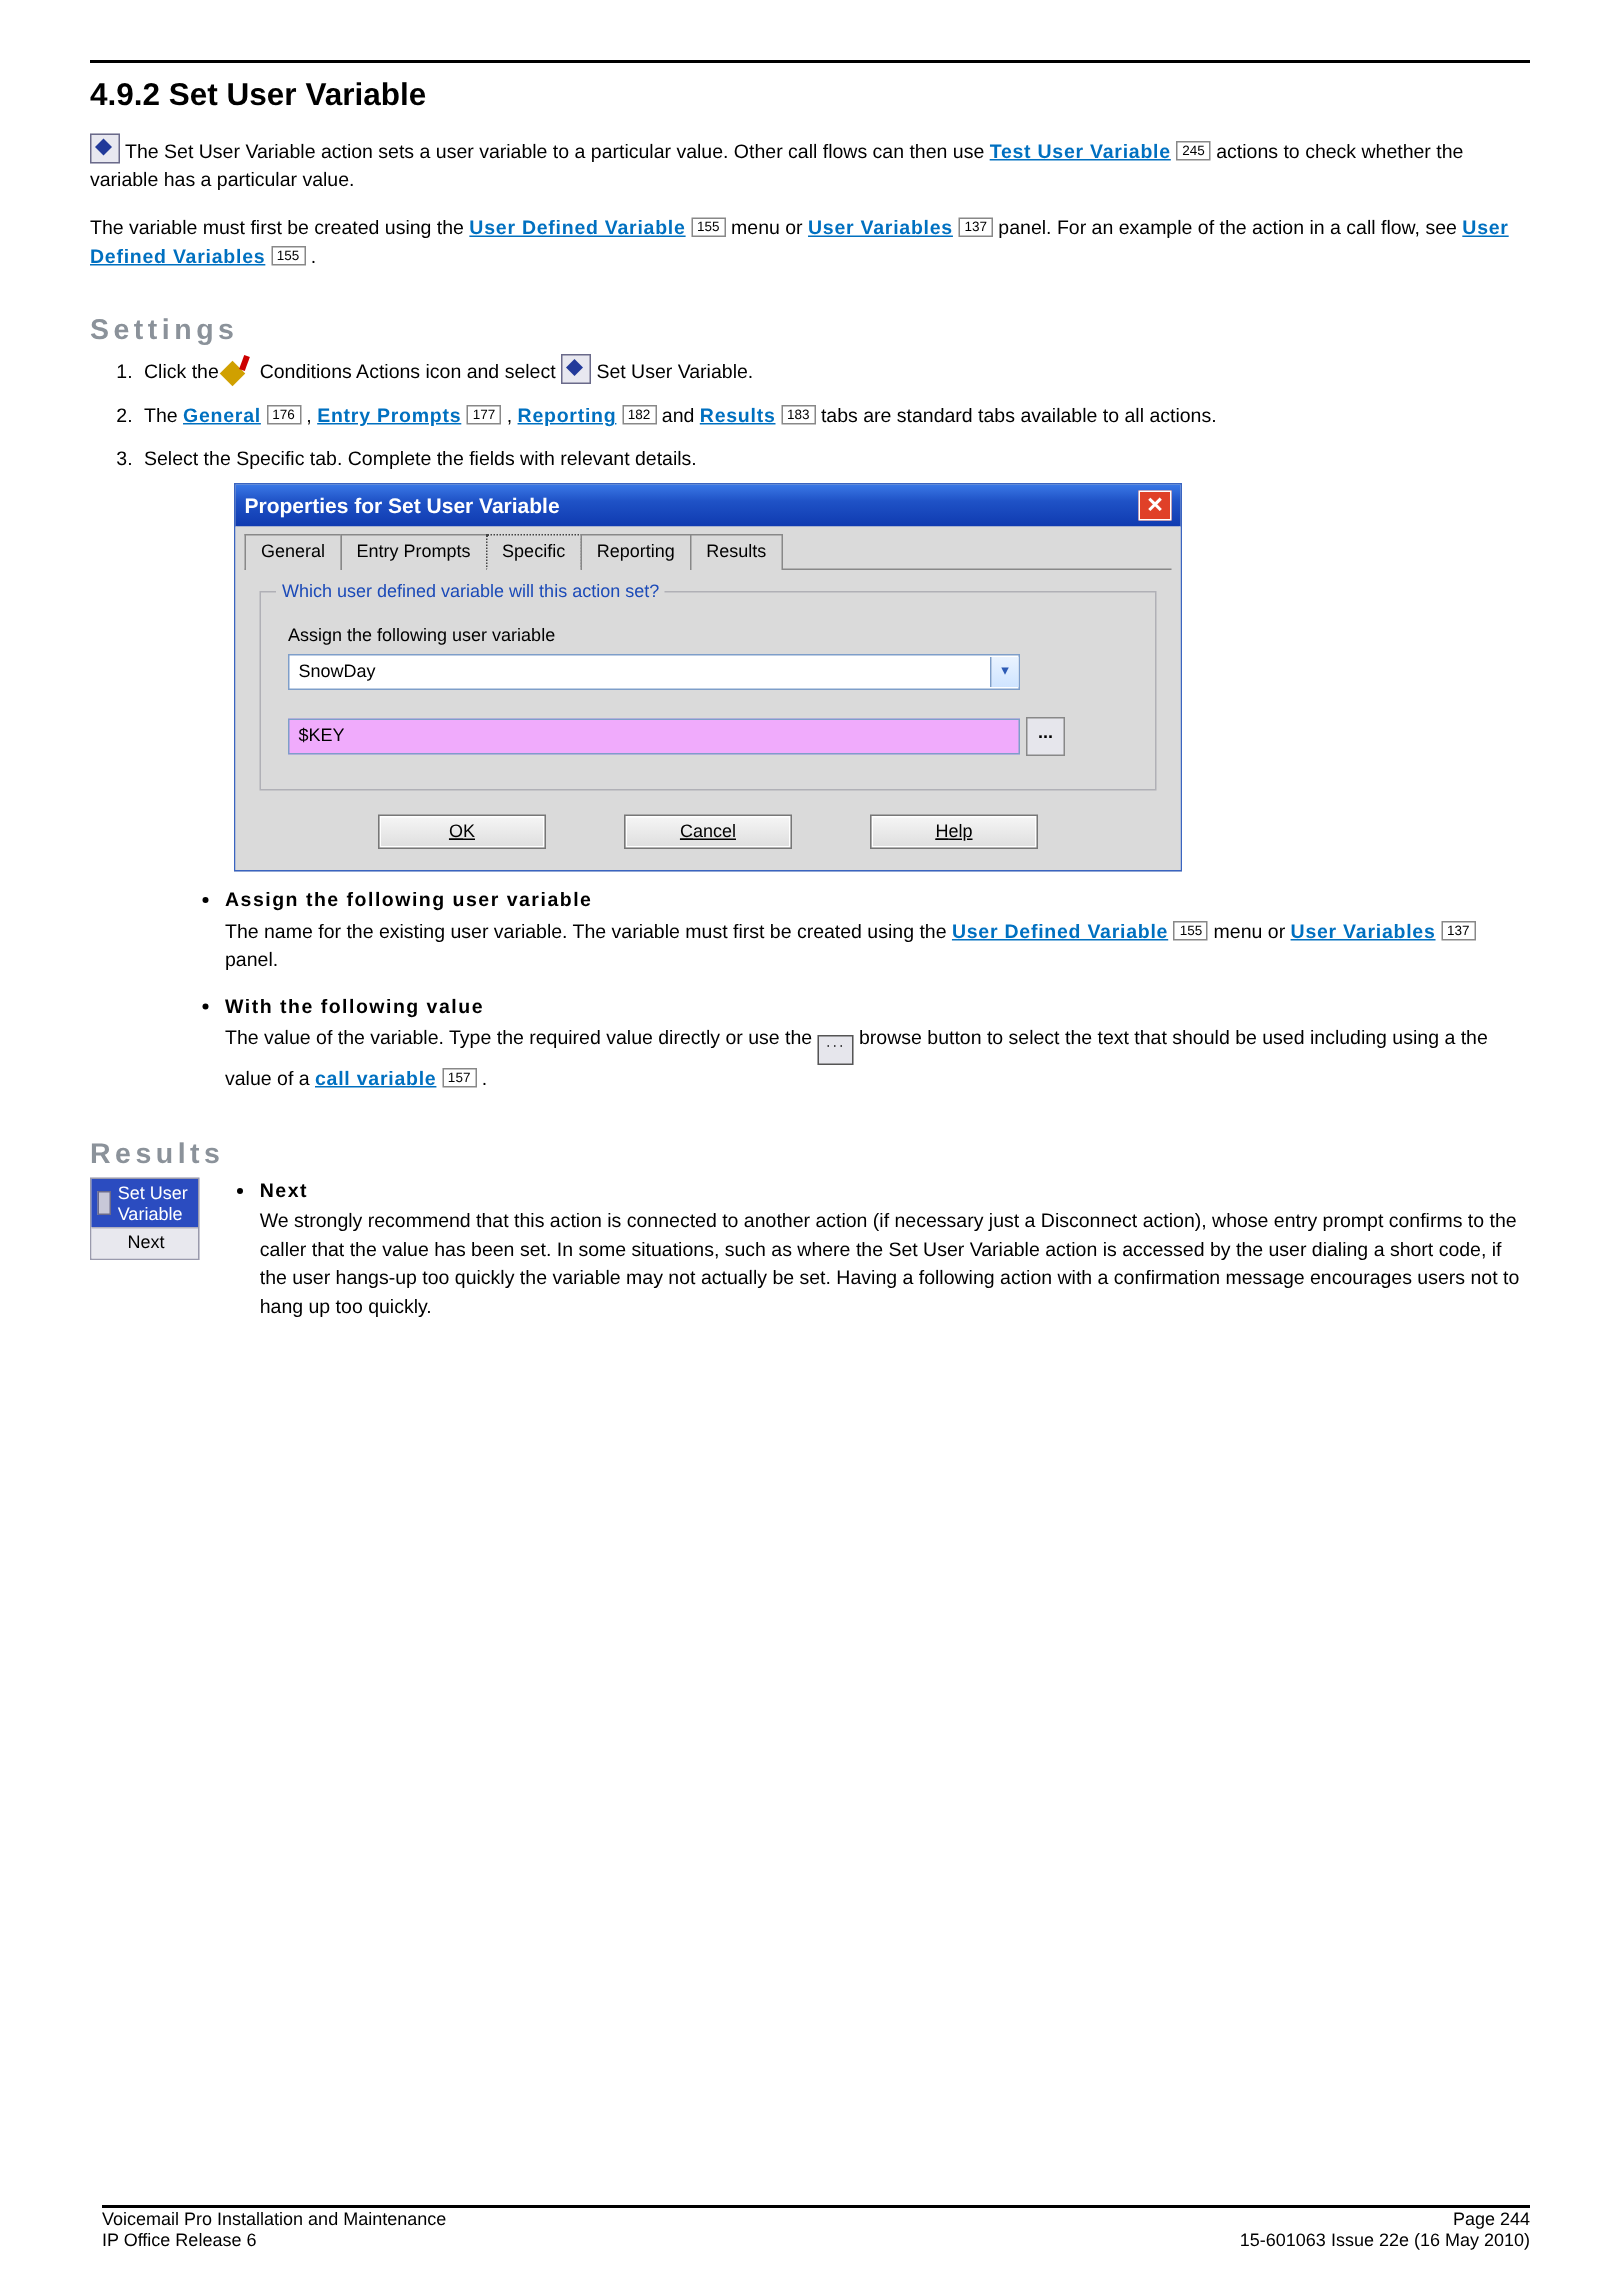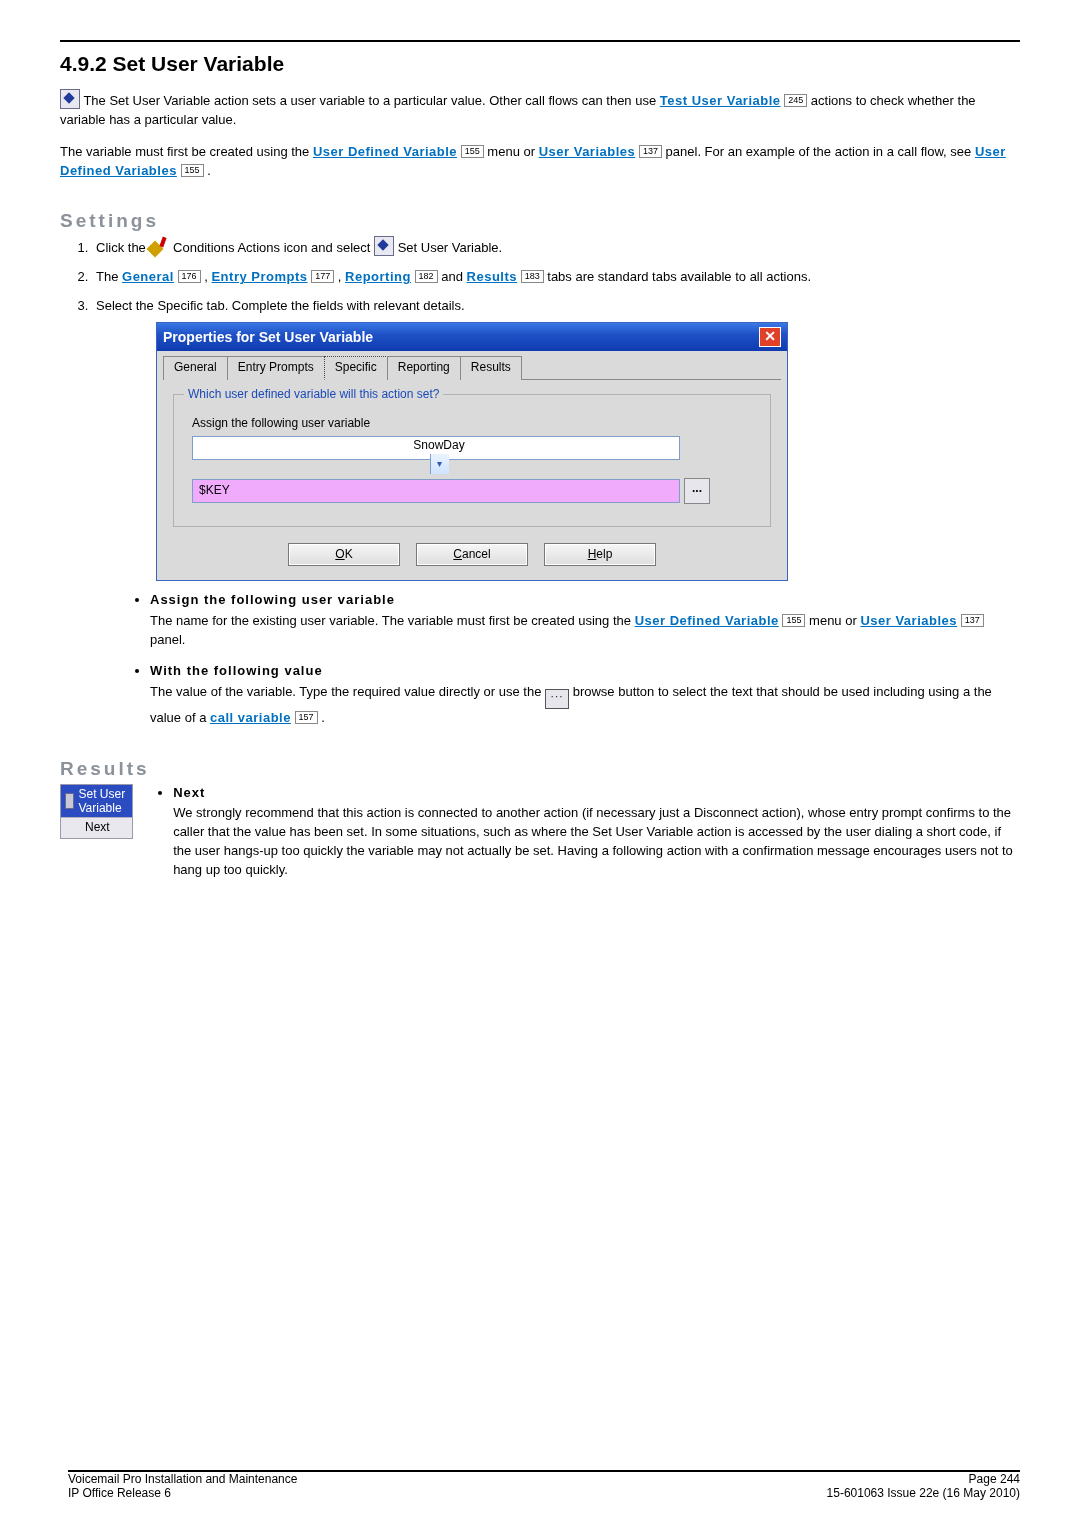--- a/index.html
+++ b/index.html
@@ -201,21 +201,20 @@
   .combo {
     display:flex;
     border:1px solid #7e9ec9;
     background:#fff;
     width: 480px;
     height:22px;
     align-items:center;
     padding-left:6px;
     justify-content:space-between;
     margin-bottom: 18px;
-    flex-direction: column;
   }
   .combo .arrow {
     width:18px;height:20px;
     background:linear-gradient(#eaf3ff,#cfe4ff);
     border-left:1px solid #7e9ec9;
     color:#2d5bb5;
     text-align:center;
     font-size:10px;
     line-height:20px;
   }
@@ -231,23 +230,24 @@
     width:24px;height:24px;
     border:1px solid #888;
     background:#e6e6ec;
     text-align:center;
     line-height:18px;
     font-weight:bold;
     font-size:12px;
   }
   .dlgbtns {
     display:flex;
-    gap:16px;
+    gap:52px;
     justify-content:center;
     margin: 16px 0 4px 0;
+    text-decoration: underline;
   }
   .dlgbtn {
     min-width:86px;
     padding:2px 12px;
     border:1px solid #777;
     background:linear-gradient(#f6f6f6,#dedede);
     box-shadow: inset 0 0 0 1px #fff;
     font-size:12px;
     text-align:center;
   }

